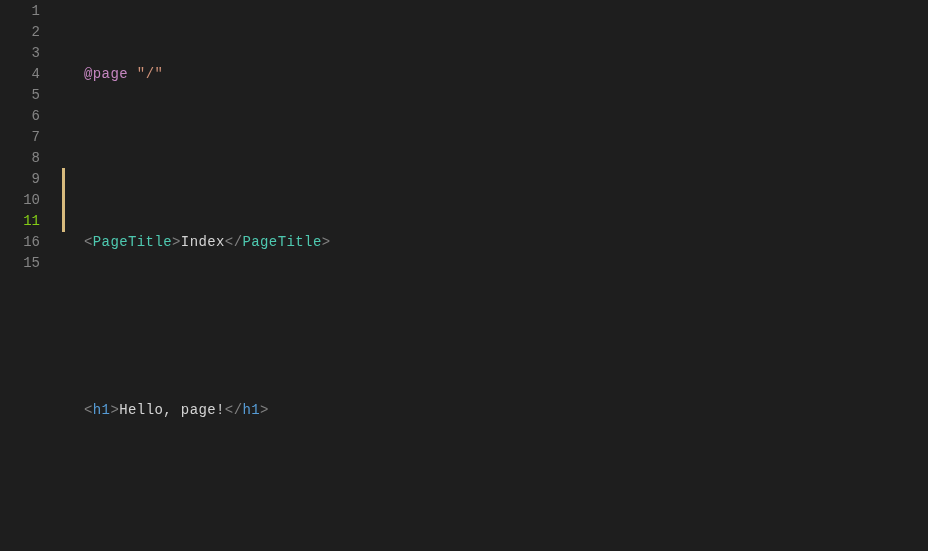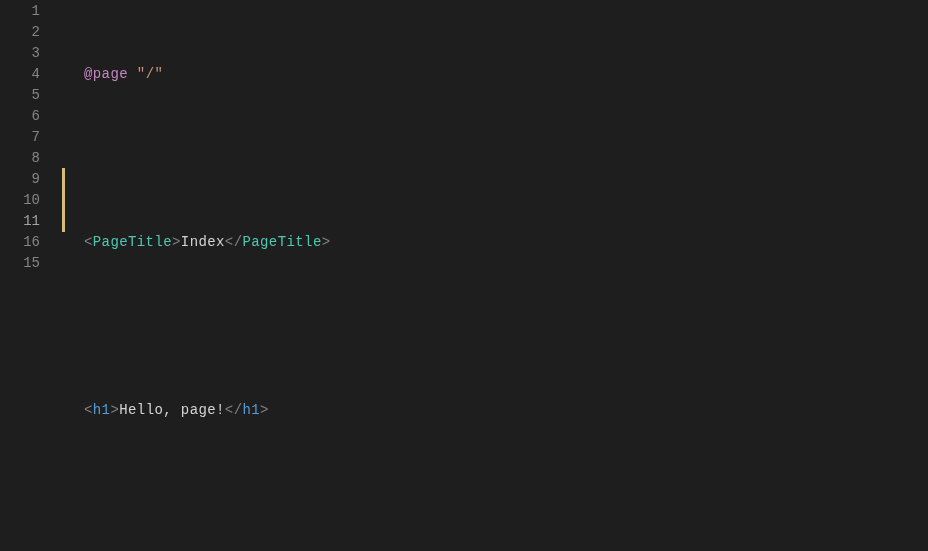--- a/index.html
+++ b/index.html
@@ -20,21 +20,21 @@
     width: 62px;
     flex-shrink: 0;
     padding-top: 1px;
     padding-right: 22px;
     text-align: right;
     color: #858585;
     user-select: none;
     background: #1e1e1e;
   }
   .gutter .ln { height: 21px; }
-  .gutter .ln.current { color: #a3a3a3; }
+  .gutter .ln.current { color: #84cc16; }
   .deco-col {
     width: 22px;
     flex-shrink: 0;
     position: relative;
     padding-top: 1px;
   }
   .mod-bar {
     position: absolute;
     left: 0;
     width: 3px;

